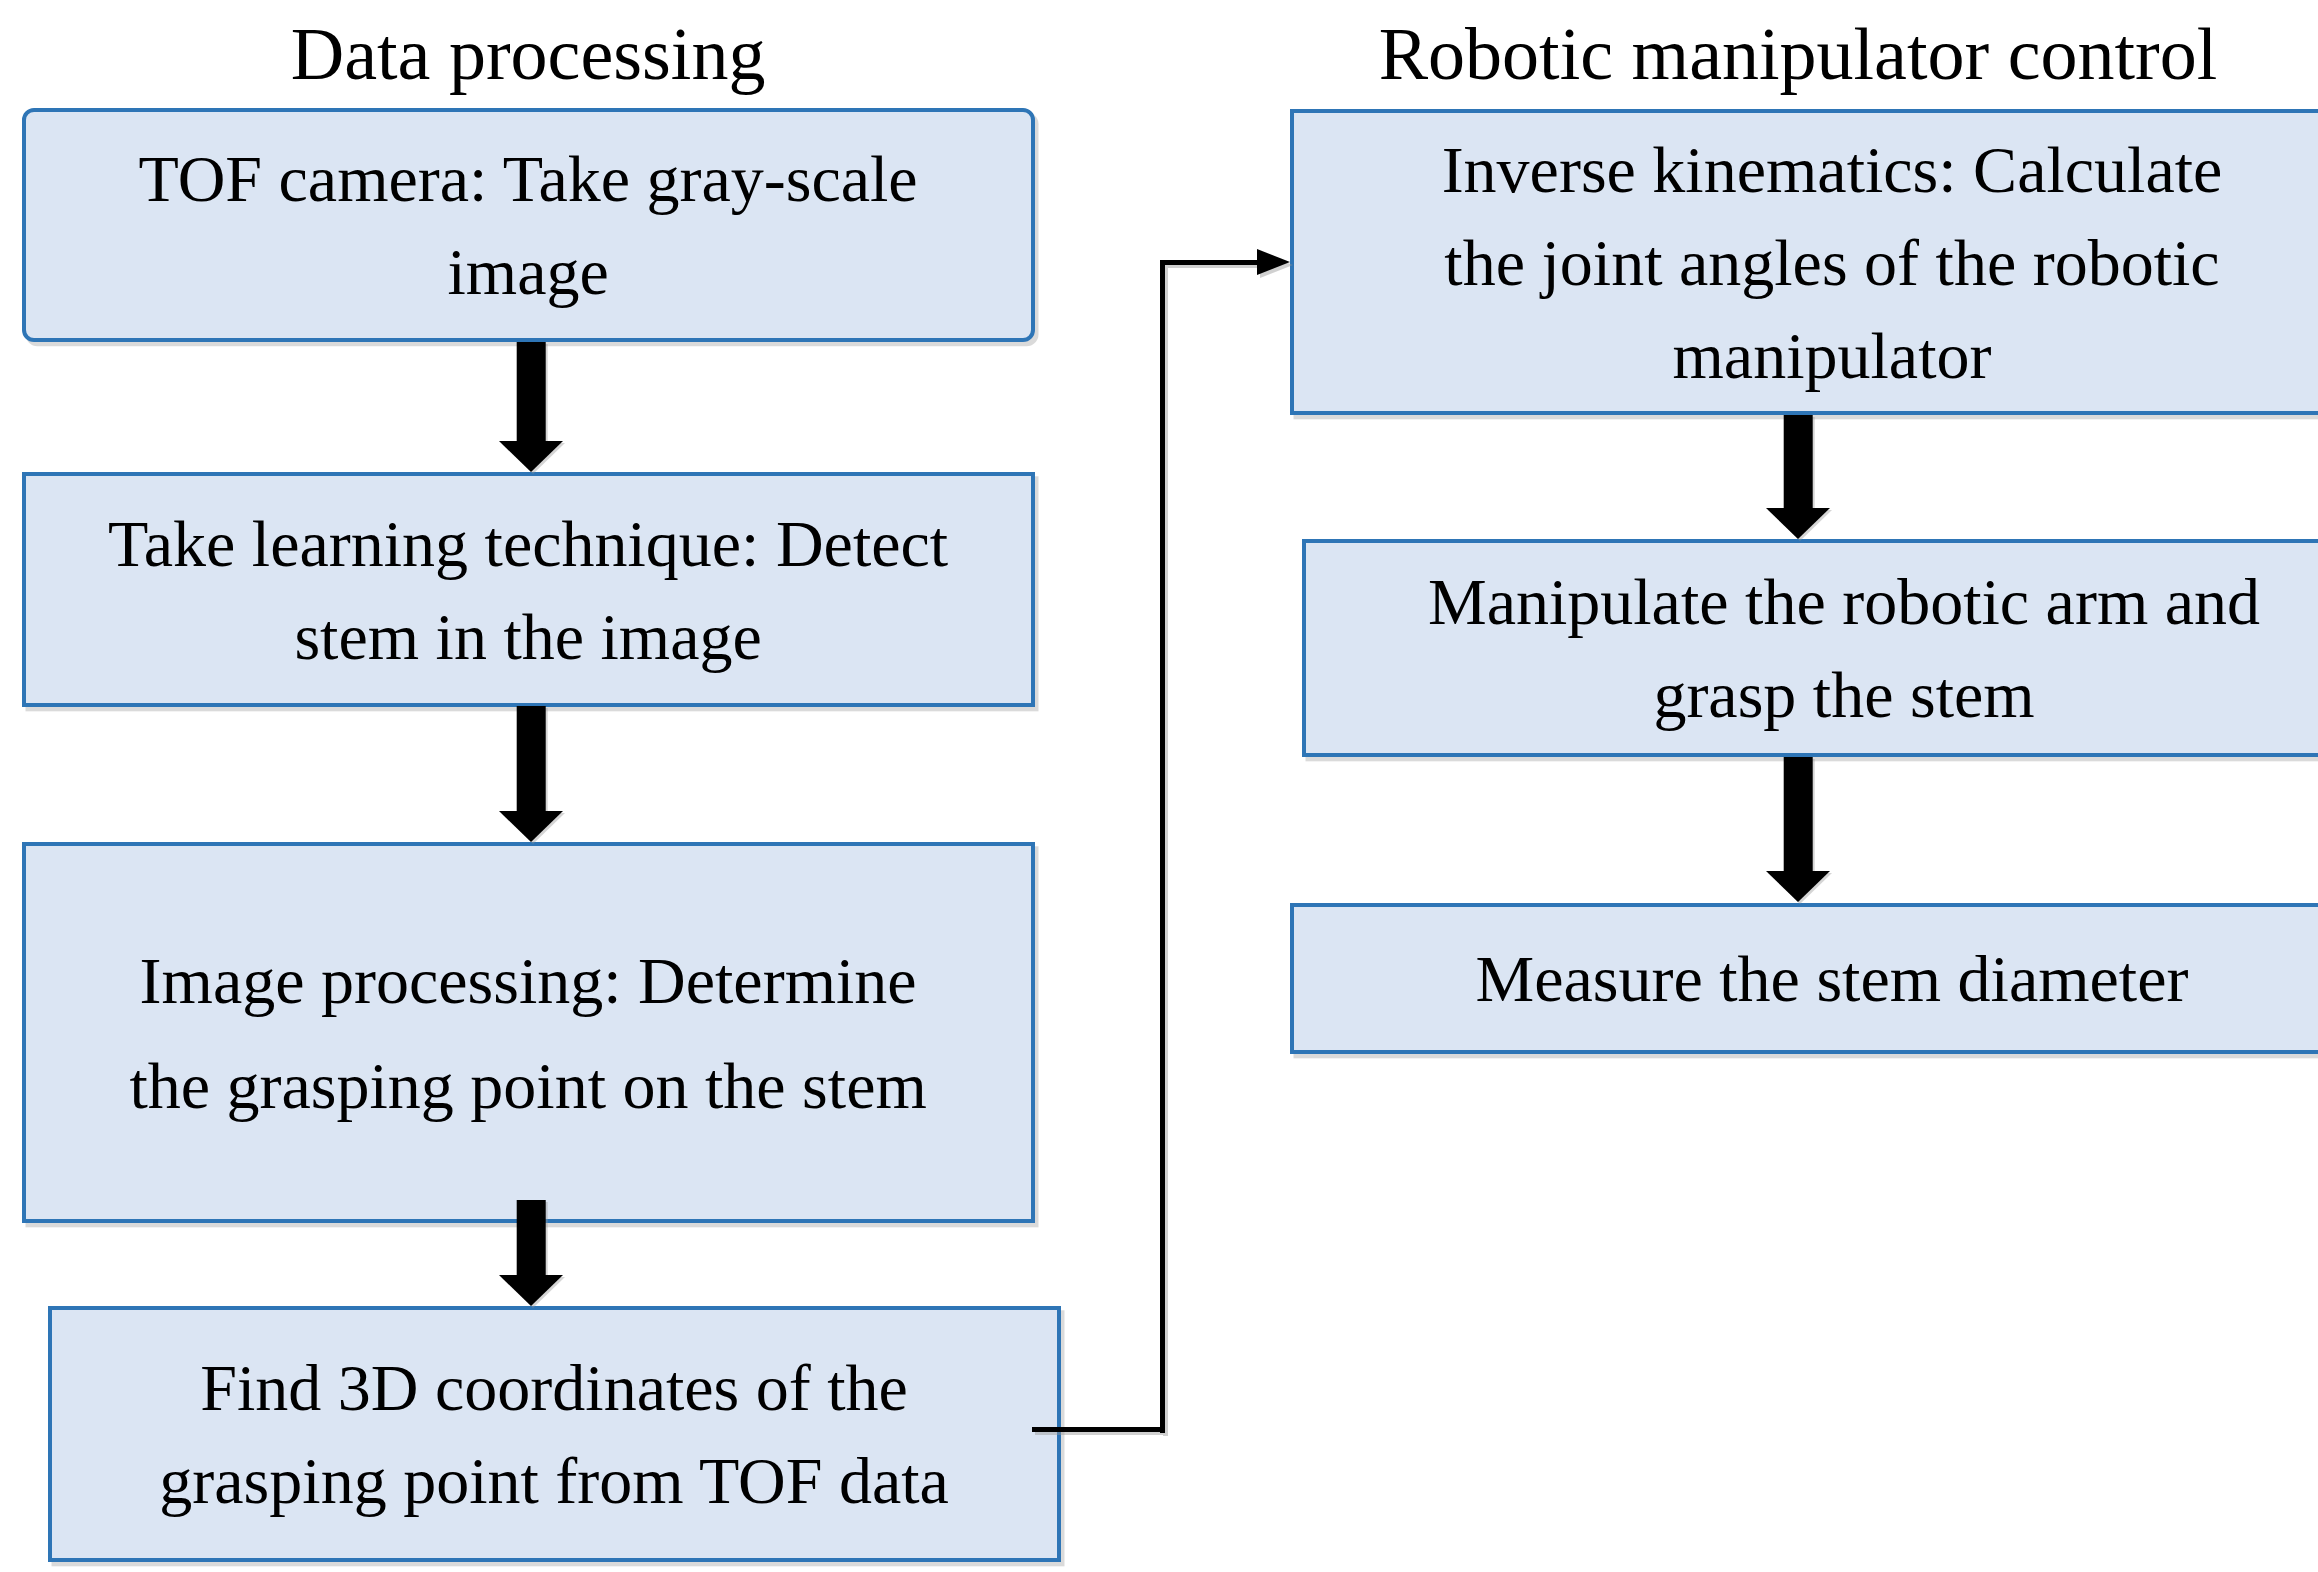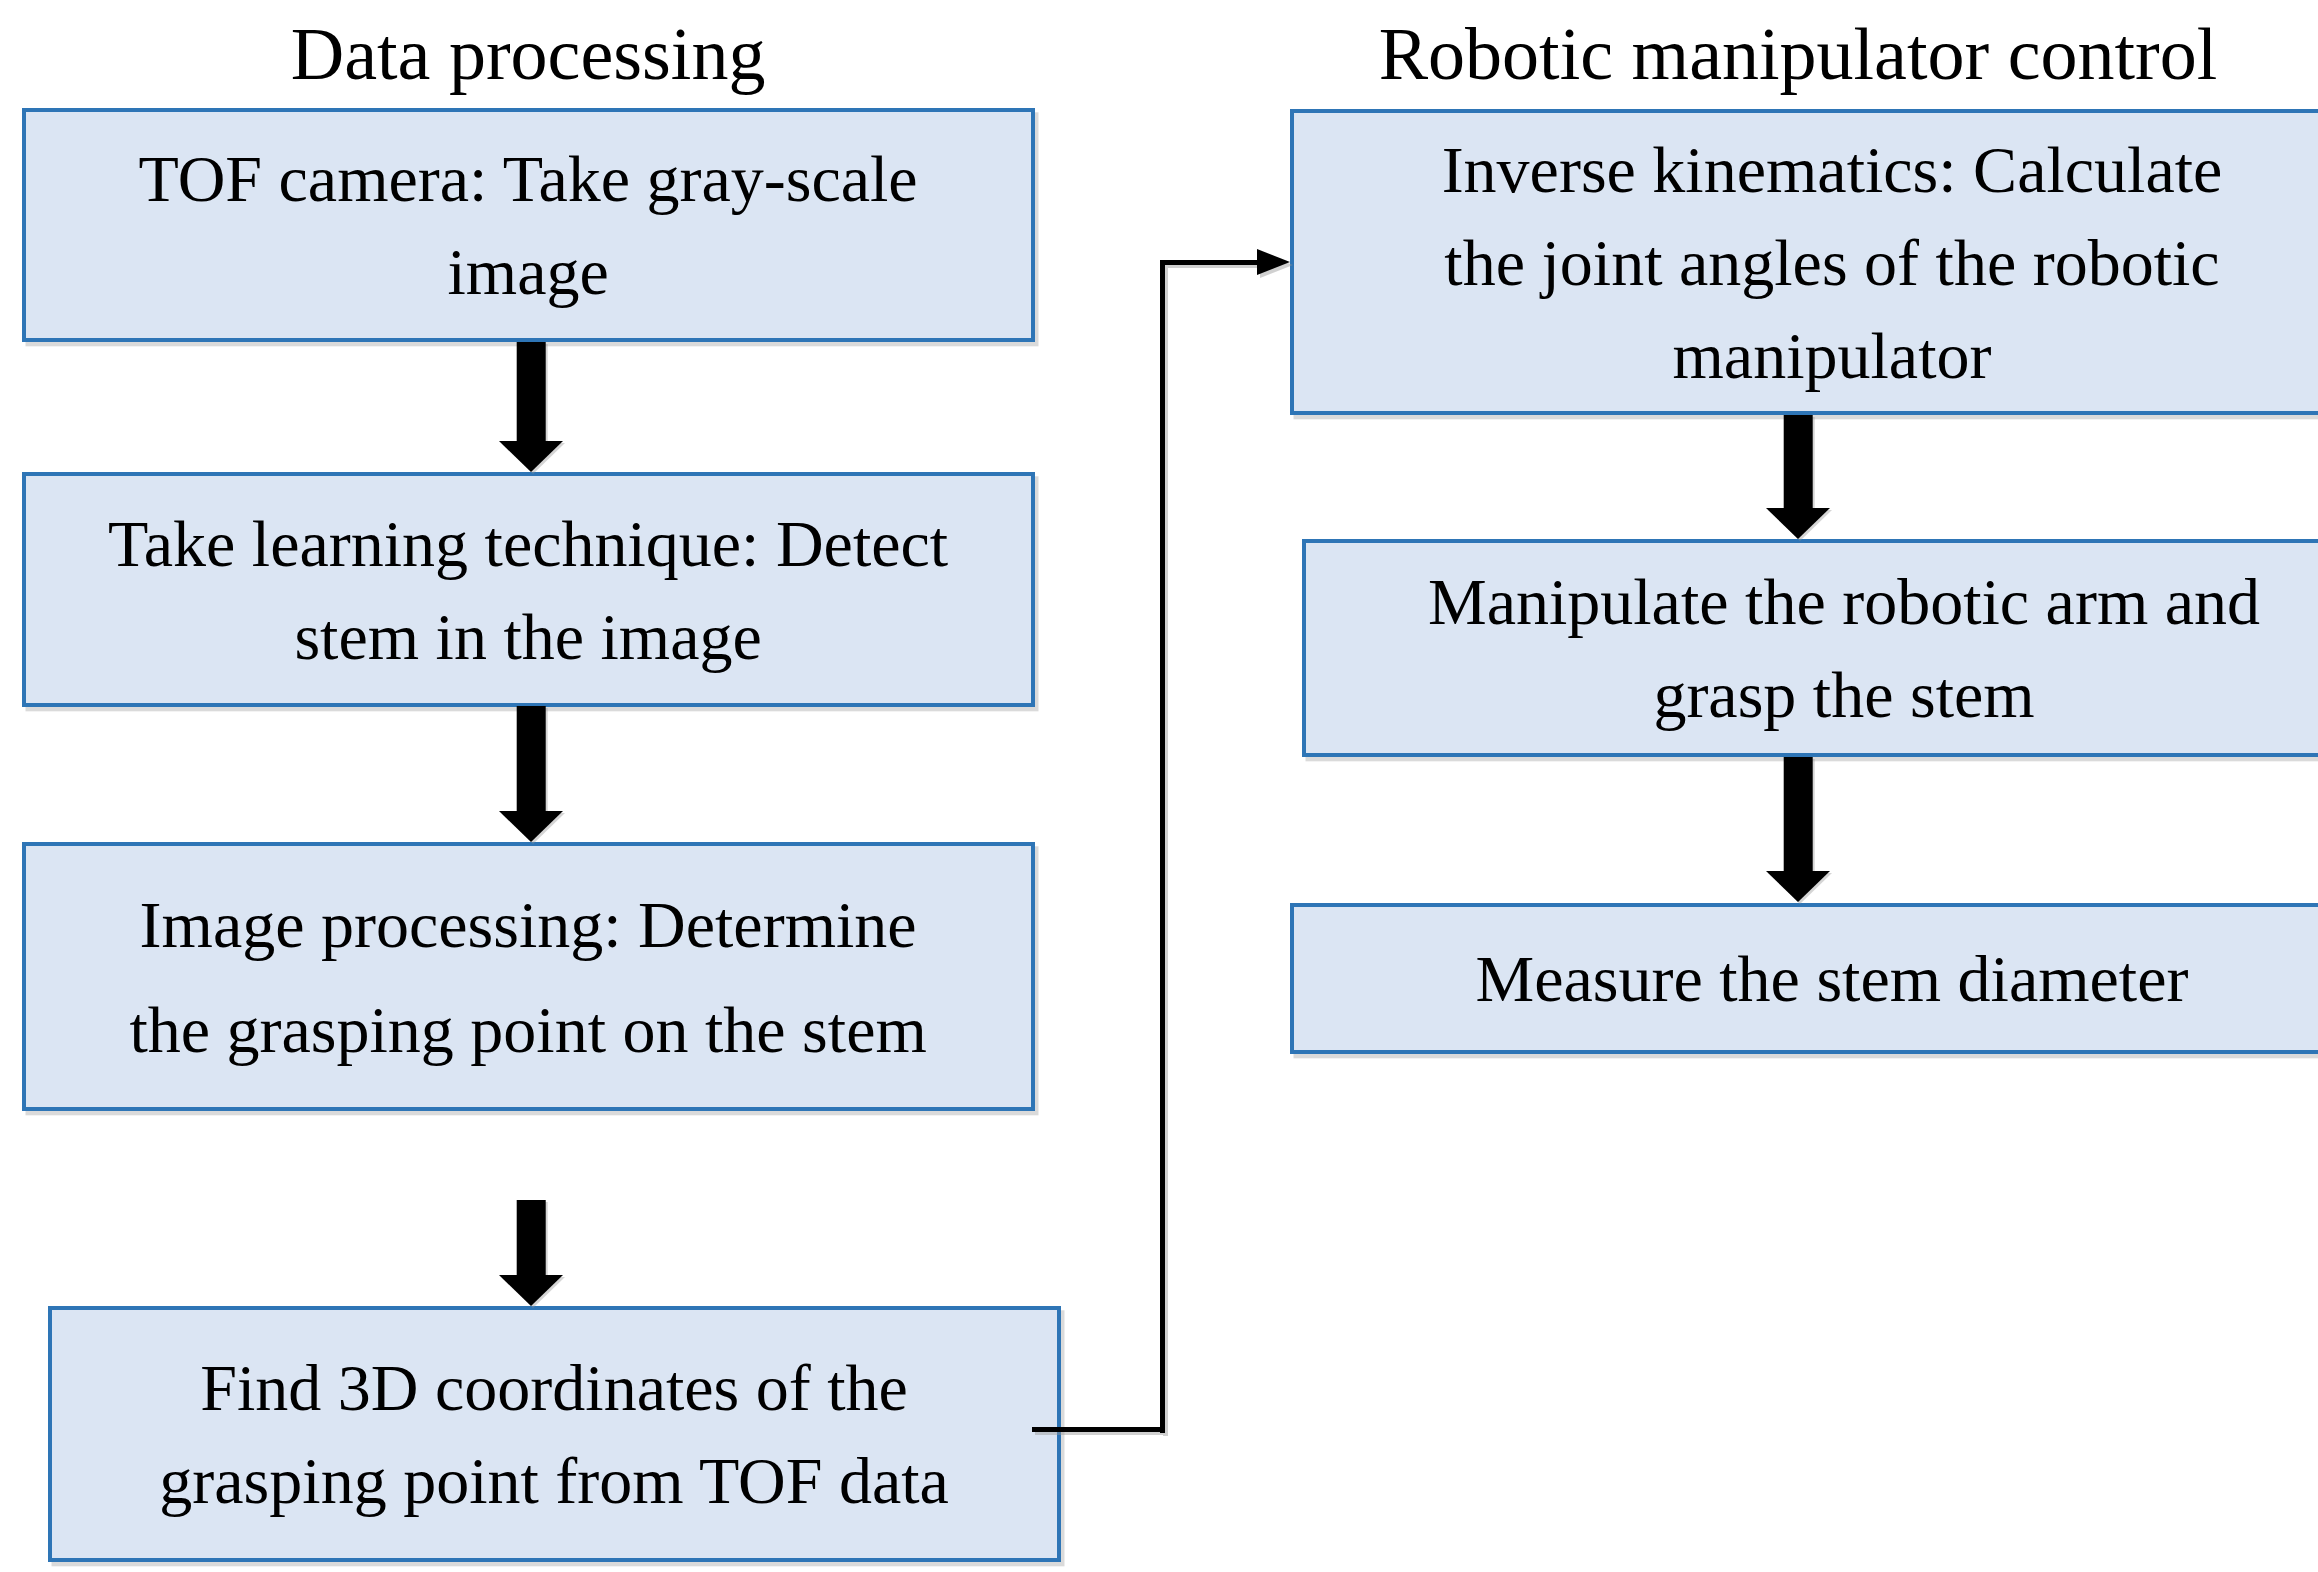--- a/index.html
+++ b/index.html
@@ -40,23 +40,23 @@
   }
   .flow-box .line {
     font-size: 66px;
     line-height: 93px;
     white-space: nowrap;
   }
 
   
   .col-left  { left: 21.6px;   width: 1013px; }
   .col-right { left: 1290px; width: 1084px; }
-  #box-tof        { top: 108px;  height: 234px; }
+  #box-tof        { top: 108px;  height: 234px; border-radius: 12px; }
   #box-deep       { top: 472px;  height: 235px; }
-  #box-imgproc    { top: 842px;  height: 269px; gap: 12px; }
+  #box-imgproc    { top: 842px;  height: 381px; gap: 12px; }
   #box-find3d     { top: 1306px; height: 256px; margin-left: 26px; }
   
   #box-inverse    { top: 109px;  height: 306px; }
   #box-manipulate { top: 539px;  height: 218px; margin-left: 12px; }
   #box-measure    { top: 903px; height: 151px; }
 
   
   .big-arrow {
     position: absolute;
     width: 78px;

